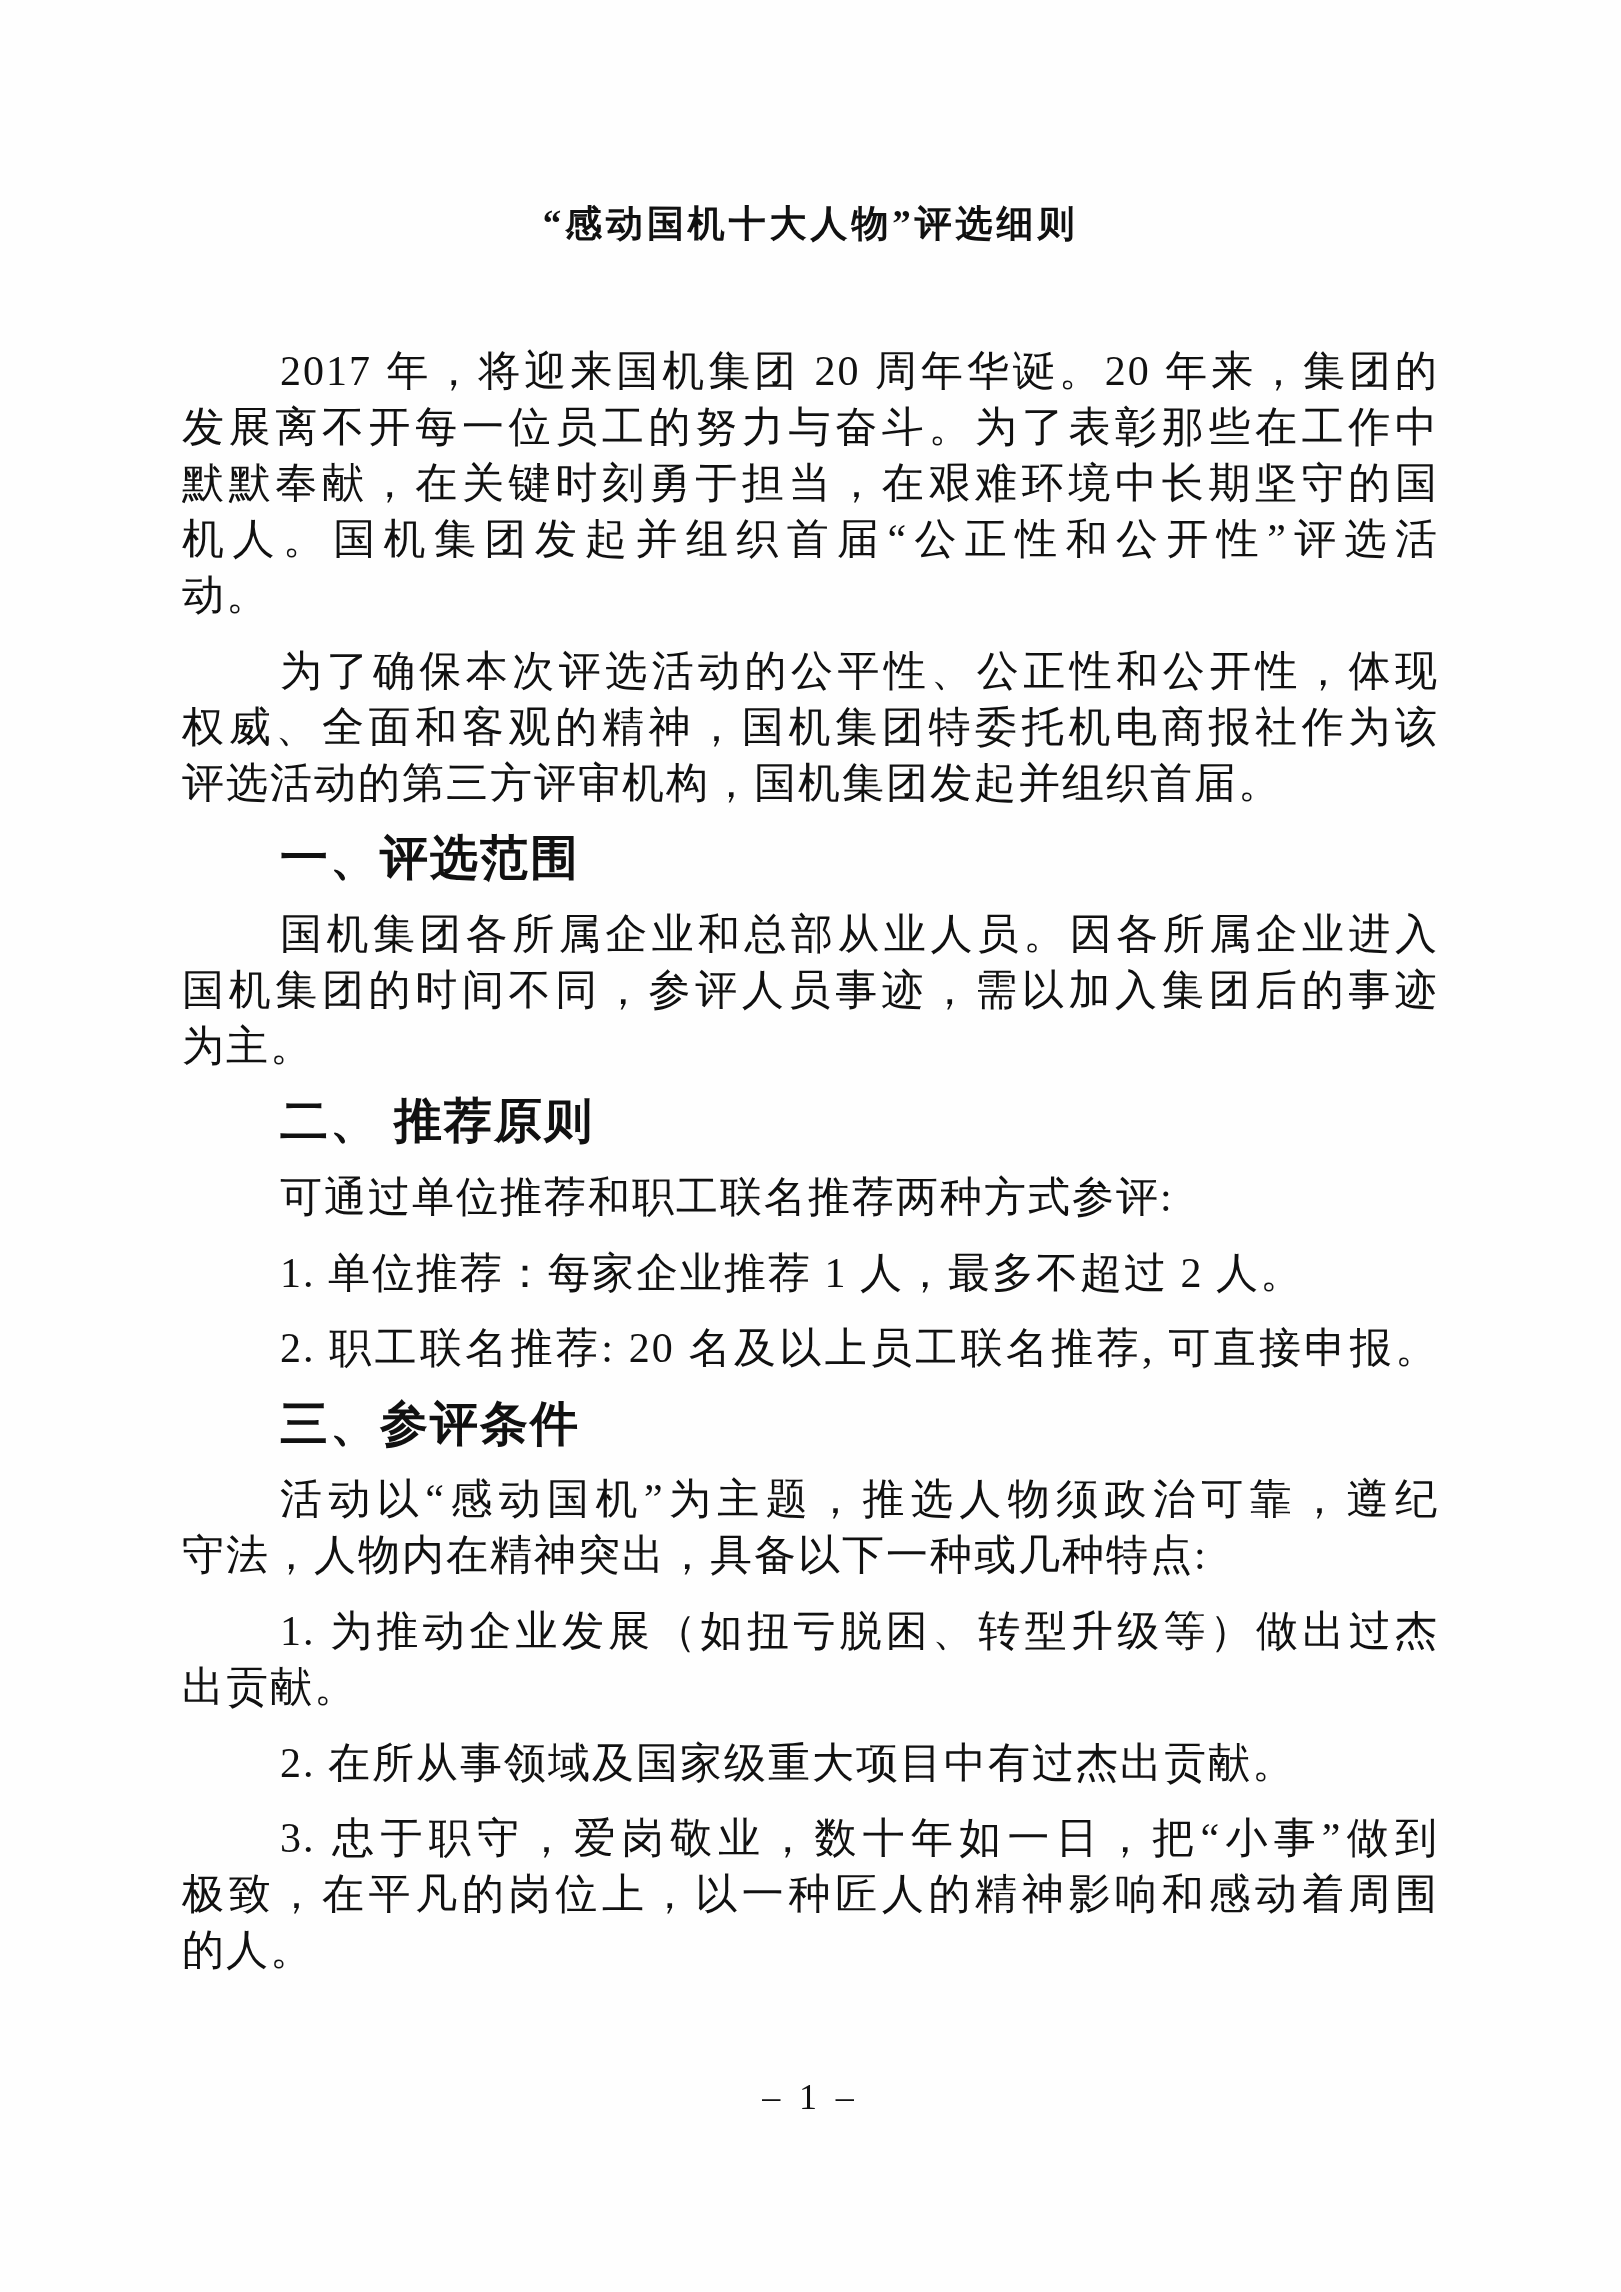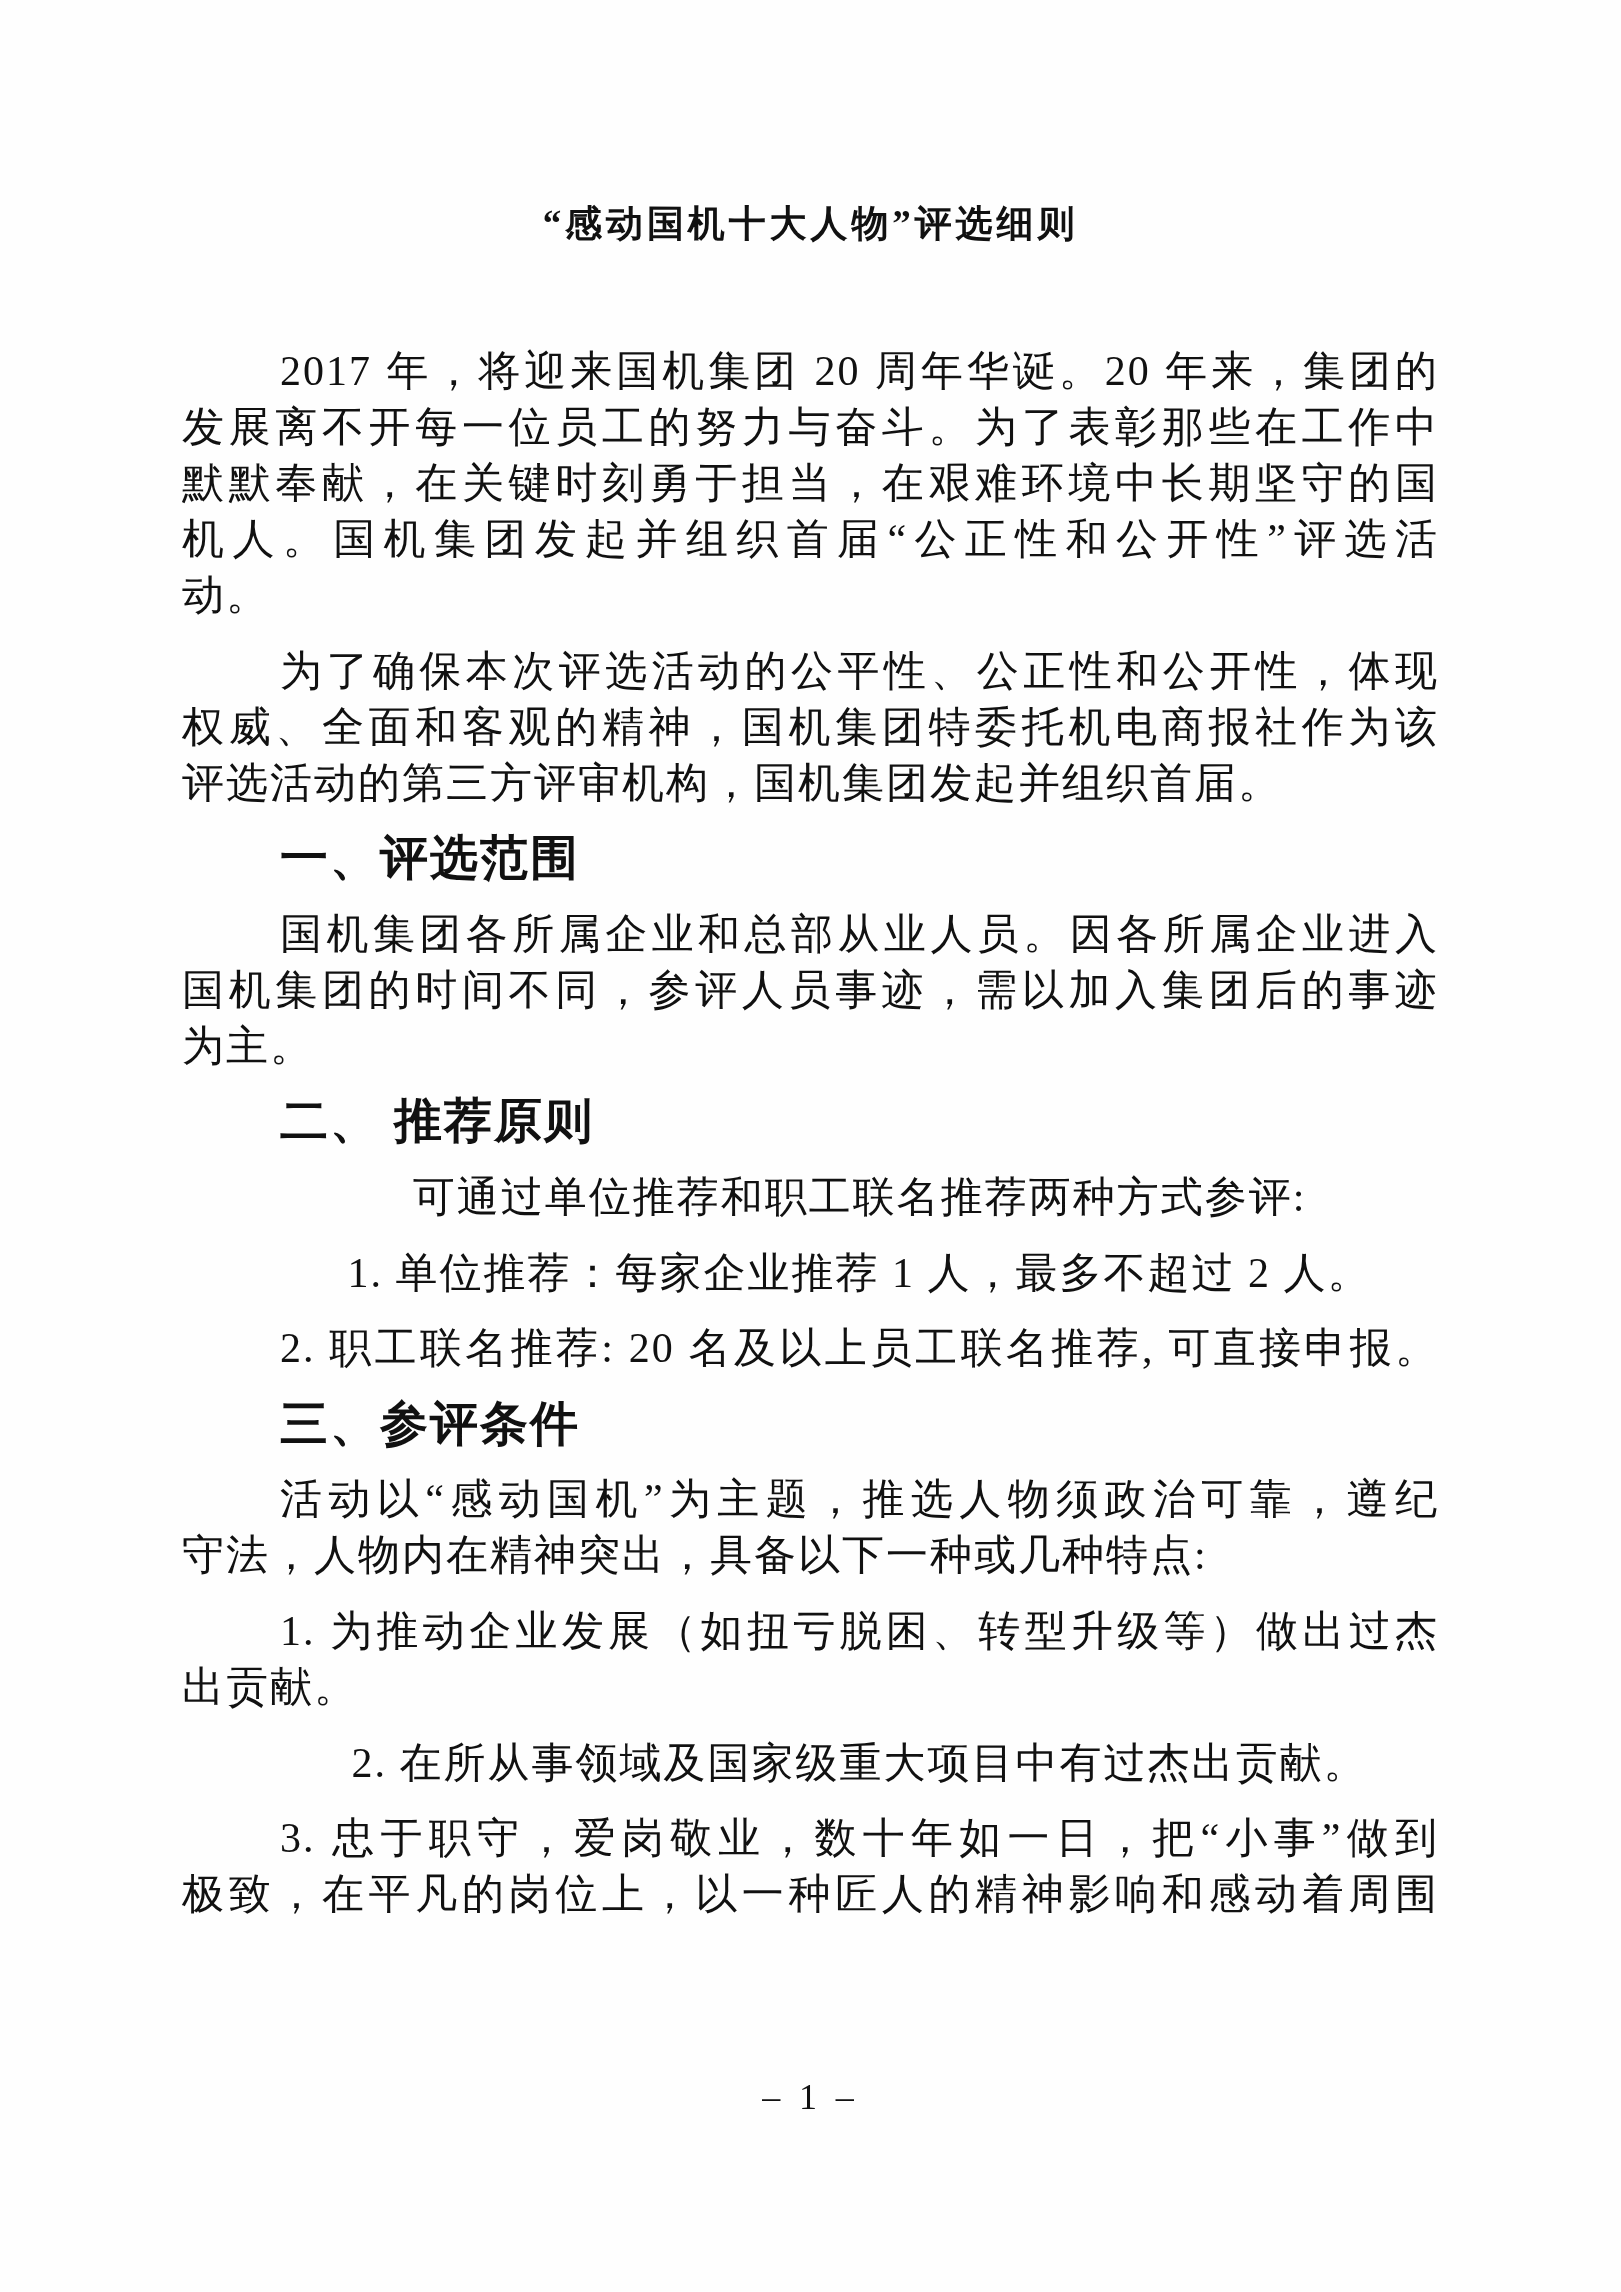--- a/index.html
+++ b/index.html
@@ -36,21 +36,21 @@
     font-size: 42px;
     letter-spacing: 2px;
   }
   .para { margin-top: 19.6px; }
   .line { line-height: 56px; }
   
   .j {
     text-align: justify;
     text-align-last: justify;
   }
-  .indent { text-indent: 98px; text-align: center; }
+  .indent { text-indent: 98px; }
   .heading {
     margin-top: 19.6px;
     padding-left: 98px;
     font-size: 48px;
     font-weight: 700;
     line-height: 56px;
     letter-spacing: 2px;
   }
   .footer {
     position: absolute;
@@ -120,20 +120,21 @@
         <div class="line">出贡献。</div>
       </div>
 
       <div class="para">
         <div class="line indent">2. 在所从事领域及国家级重大项目中有过杰出贡献。</div>
       </div>
 
       <div class="para">
         <div class="line j indent">3. 忠于职守，爱岗敬业，数十年如一日，把“小事”做到</div>
         <div class="line j">极致，在平凡的岗位上，以一种匠人的精神影响和感动着周围</div>
+        <div class="line">的人。</div>
       </div>
 
     </div>
   </div>
 
   <div class="footer">– 1 –</div>
 </div>
 
 
 </body></html>

